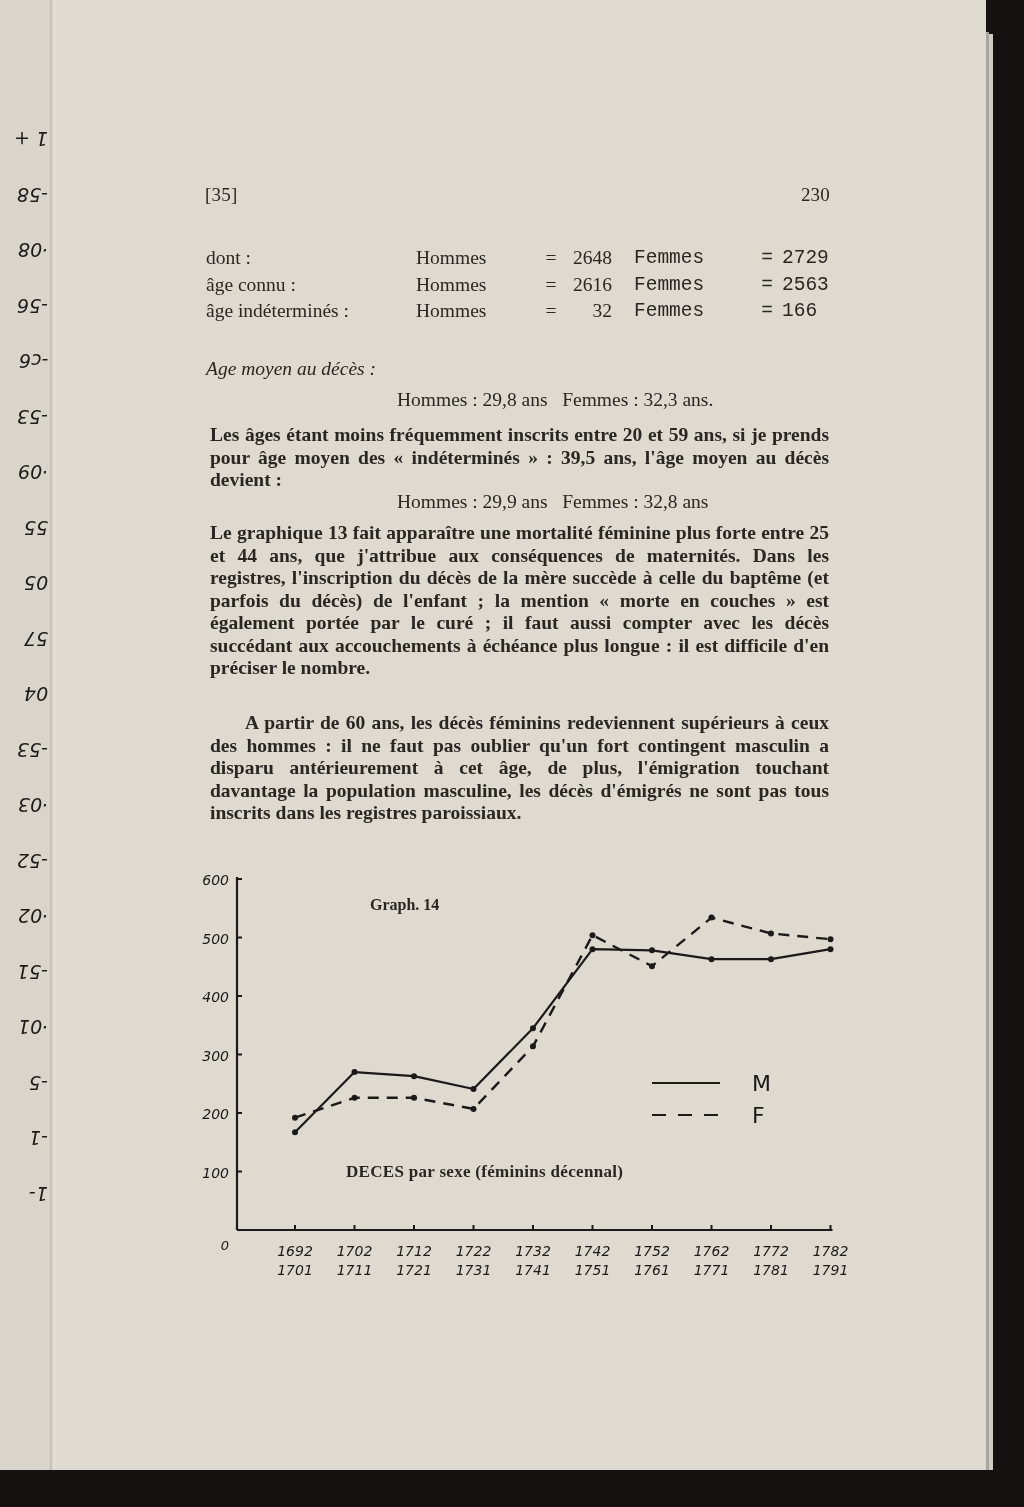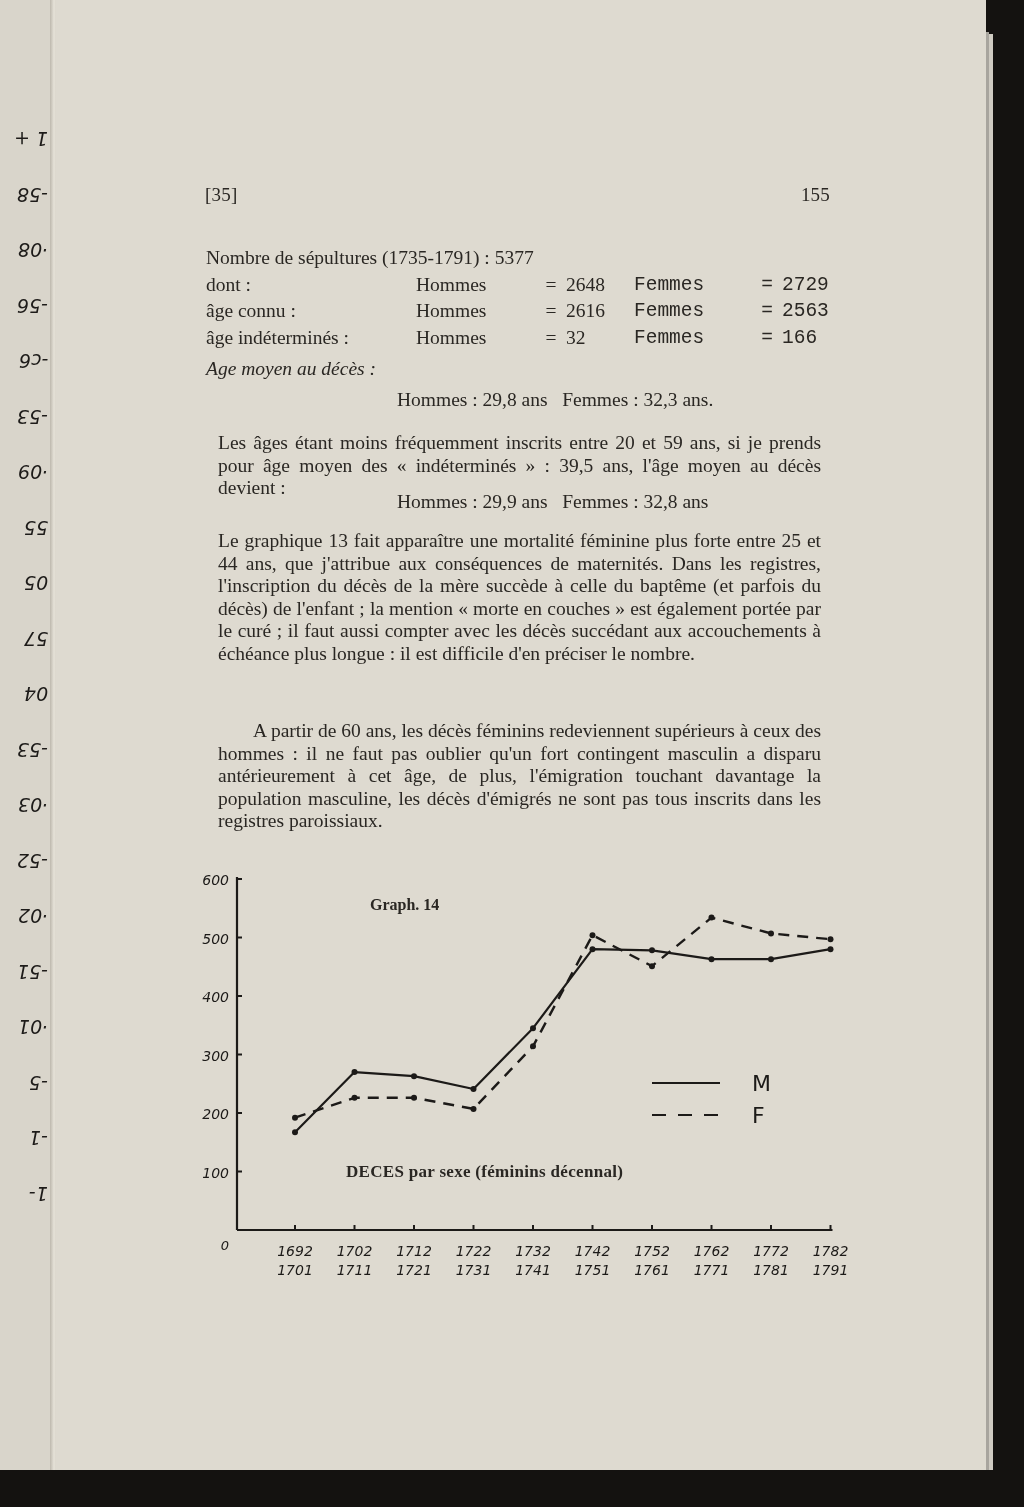--- a/index.html
+++ b/index.html
@@ -36,30 +36,30 @@
   }
   .running-head .title { font-size: 17.5px; letter-spacing: 0.4px; }
   .running-head sup { font-size: 10px; vertical-align: super; line-height: 0; }
 
   .text { position: absolute; left: 206px; width: 627px; font-size: 19.5px; line-height: 22.5px; }
   .stats { top: 245px; }
   .stats .row { display: flex; height: 26.5px; align-items: center; }
   .stats .c1 { width: 190px; }
   .stats .c2 { width: 218px; display: flex; margin-left: 20px; }
   .stats .c2 .lbl { width: 120px; }
-  .stats .c2 .num { width: 46px; }
+  .stats .c2 .num { width: 46px; text-align: right; }
   .stats .c3 { display: flex; font-family: Liberation Mono, monospace; }
   .stats .c3 .lbl { width: 118px; }
   .stats .c3 .num { width: 46px; text-align: left; }
   .stats .eq { width: 30px; text-align: center; }
 
   .italic-head { position: absolute; top: 358px; left: 206px; font-size: 19.5px; font-style: italic; }
   .avg-line { position: absolute; left: 397px; font-size: 19.5px; white-space: pre; }
   .para { text-align: justify; }
-  .para p { margin: 12px; text-align: justify; }
+  .para p { margin: 4px; text-align: justify; font-weight: bold; }
   .indent { text-indent: 35px; }
 
   .chart { position: absolute; left: 190px; top: 862px; width: 690px; height: 420px; }
   .chart svg { position: absolute; left: 0; top: 0; }
   .hand { font-family: "DejaVu Sans", sans-serif; font-style: italic; fill: #1c1a18; }
   .chart-title { position: absolute; font-weight: bold; font-size: 16px; }
   .chart-caption { position: absolute; font-weight: bold; font-size: 17px; letter-spacing: 0.3px; }
 </style>
 </head>
 <body>
@@ -87,27 +87,24 @@
     <div class="margin-note" style="top: 1127px;">-1</div>
     <div class="margin-note" style="top: 1182.5px;">1-</div>
   </div>
 <div class="gutter"></div>
 <div class="page"></div>
 <div class="page-edge-1"></div>
 <div class="page-edge-2"></div>
 
 <div class="running-head">
   <span>[35]</span>
-  <span>155</span>
+  <span>230</span>
 </div>
 
 <div class="text stats">
-  <div class="row">
-      <span>Nombre de sépultures (1735-1791) : 5377</span>
-    </div>
   <div id="stats-rows">
       <div class="row">
         <span class="c1">dont :</span>
         <span class="c2">
           <span class="lbl">Hommes</span>
           <span class="eq">=</span>
           <span class="num">2648</span>
         </span>
         <span class="c3">
           <span class="lbl">Femmes</span>

